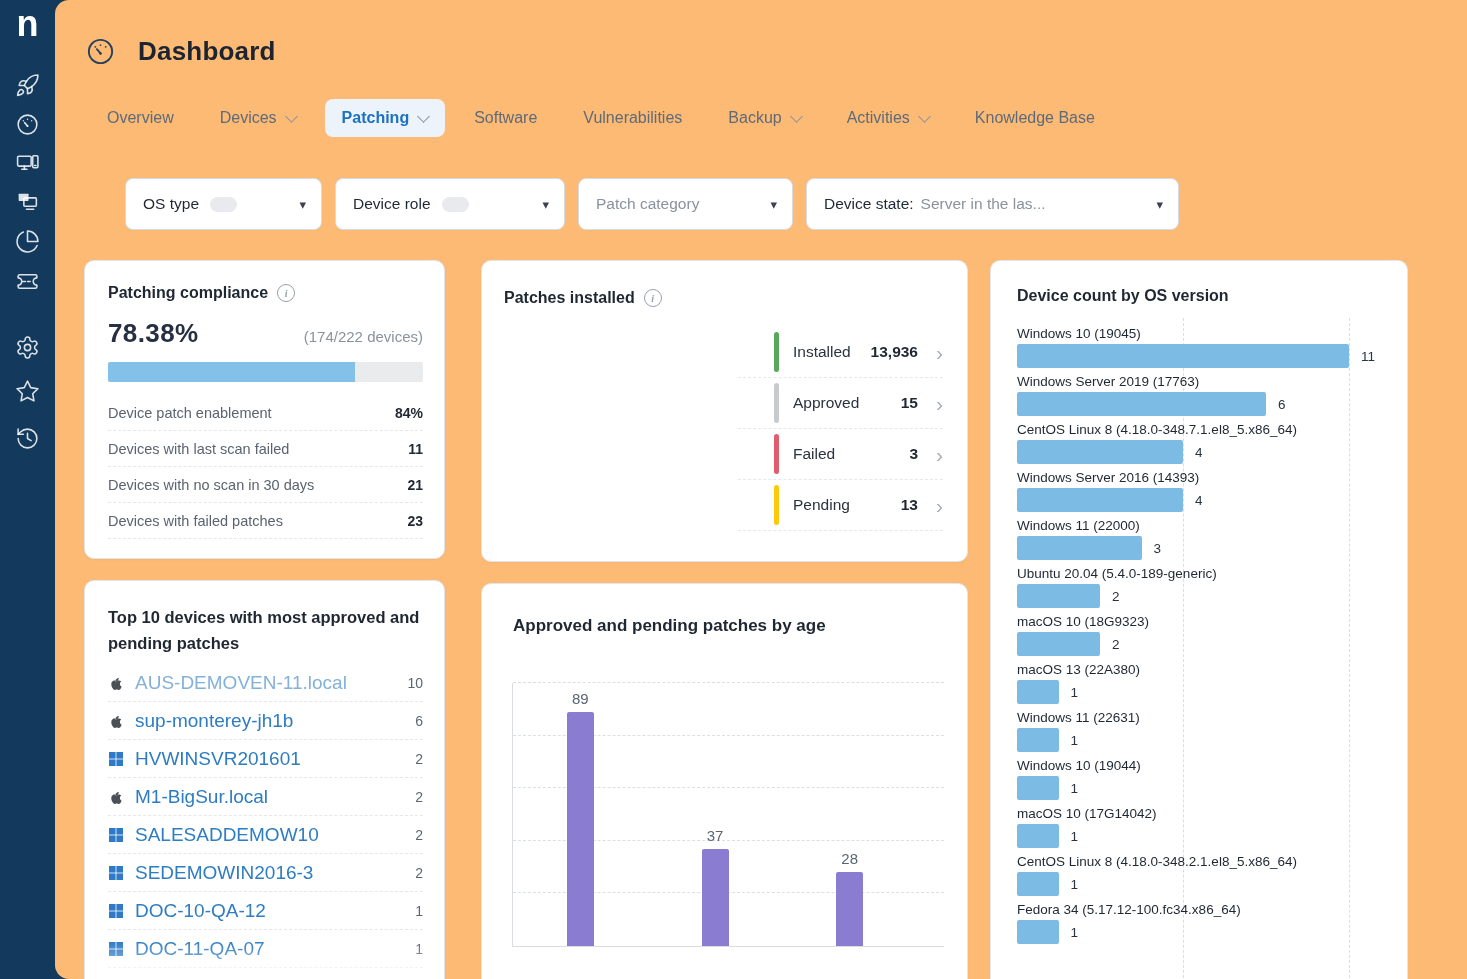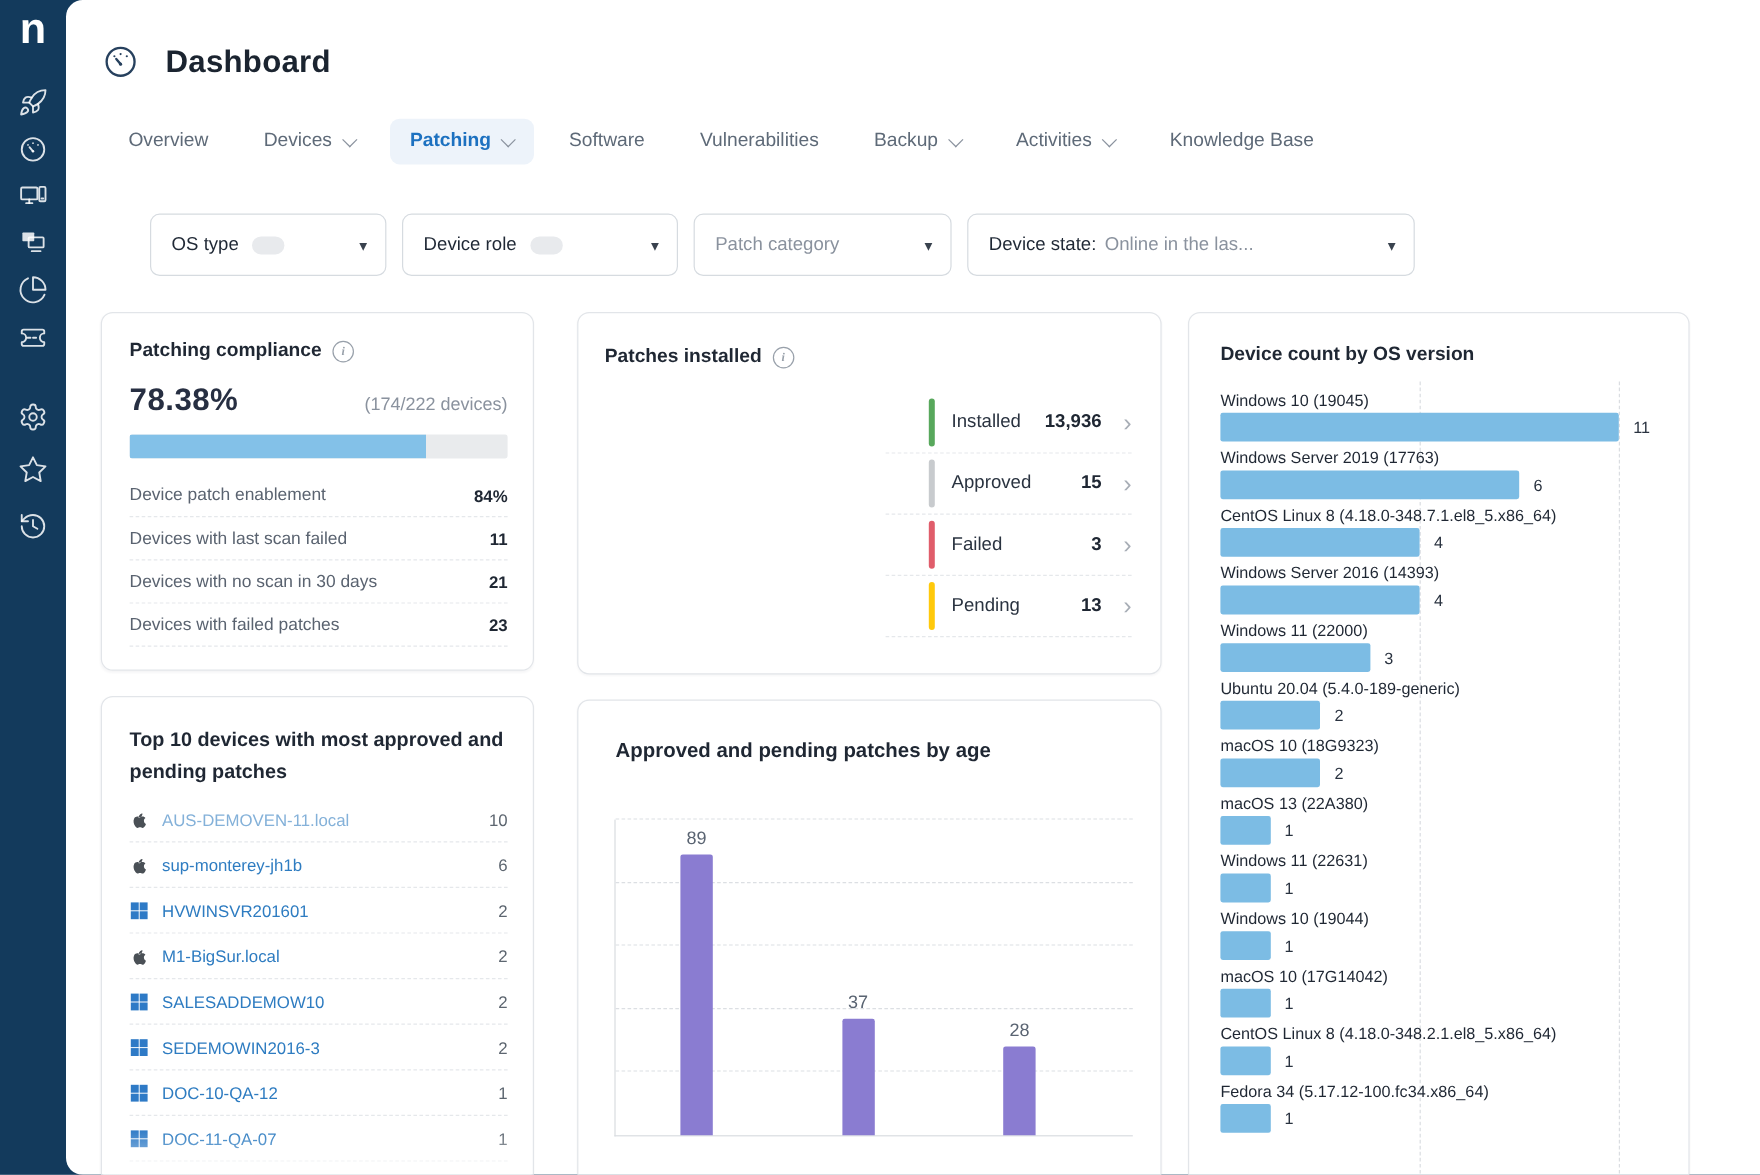--- a/index.html
+++ b/index.html
@@ -8,21 +8,21 @@
 
   
   #sidebar{position:absolute;left:0;top:0;width:55px;height:100%;}
   .sb-logo{position:absolute;left:0;top:6px;width:55px;text-align:center;color:#fff;
            font-size:36px;font-weight:700;line-height:1;}
   .sb-icon{position:absolute;left:15px;width:25px;height:25px;color:rgba(255,255,255,.85);}
   .sb-icon svg{width:100%;height:100%;stroke:currentColor;fill:none;stroke-width:1.5;
                stroke-linecap:round;stroke-linejoin:round;}
 
   
-  #content{position:absolute;left:55px;top:0;width:1412px;height:979px;background:#ffffff;
+  #content{position:absolute;left:55px;top:0;width:1412px;height:979px;background:#fdba74;
            border-radius:14px 0 0 14px;overflow:hidden;}
 
   .page-head{position:absolute;left:30px;top:36px;display:flex;align-items:center;gap:22px;}
   .page-head svg{width:31px;height:31px;stroke:#27415E;fill:none;stroke-width:1.5;
                  stroke-linecap:round;stroke-linejoin:round;}
   .page-title{font-size:26px;font-weight:700;color:#1B2430;letter-spacing:.2px;}
 
   
   .tabs{position:absolute;left:35px;top:99px;display:flex;gap:12px;}
   .tab{display:flex;align-items:center;padding:10px 17px;font-size:16px;color:#5E6A78;
@@ -98,21 +98,21 @@
   .os-bar{height:24px;background:#7CBCE4;border-radius:2px;flex:none;}
   .os-val{font-size:13.5px;color:#2A3340;}
 
   
   #card-devices{left:29px;top:580px;width:361px;height:430px;padding:0 21px 0 23px;overflow:hidden;}
   #card-devices .card-title{margin-top:24px;font-size:16.5px;line-height:1.55;display:block;}
   .dev-rows{margin-top:8px;}
   .dev-row{display:flex;align-items:center;height:37px;border-bottom:1px dashed #E5E8EB;gap:11px;cursor:pointer;}
   .dev-icon{width:16px;height:16px;flex:none;display:flex;}
   .dev-icon svg{width:16px;height:16px;}
-  .dev-name{flex:1;font-size:14px;color:#2E7CC1;white-space:nowrap;overflow:hidden;}
+  .dev-name{flex:1;font-size:19px;color:#2E7CC1;white-space:nowrap;overflow:hidden;}
   .dev-name.visited{color:#84B1D9;}
   .dev-val{font-size:14px;color:#5D6670;}
   .dev-fade{position:absolute;left:1px;right:1px;top:360px;height:70px;pointer-events:none;
             background:linear-gradient(to bottom,rgba(255,255,255,0),rgba(255,255,255,.95) 75%);}
 
   
   #card-age{left:426px;top:583px;width:487px;height:420px;}
   #card-age .card-title{margin:32px 0 0 31px;font-size:17px;}
   .age-plot{position:absolute;left:30px;right:23px;top:99px;bottom:55px;
             border-left:1px solid #D9DCE0;border-bottom:1px solid #D9DCE0;}
@@ -279,21 +279,21 @@
           <span class="flabel muted">Patch category</span>
 
         </span>
         <span class="caret"></span>
       </div>
 
       <div class="filter">
         <span class="fleft">
           <span class="flabel">Device state:</span>
 
-          <span class="fvalue">Online in the las...</span>
+          <span class="fvalue">Server in the las...</span>
         </span>
         <span class="caret"></span>
       </div>
 
   </div>
 
   <section class="card" id="card-compliance">
     <div class="card-title">
       <span>Patching compliance</span>
       <span class="info"></span>

